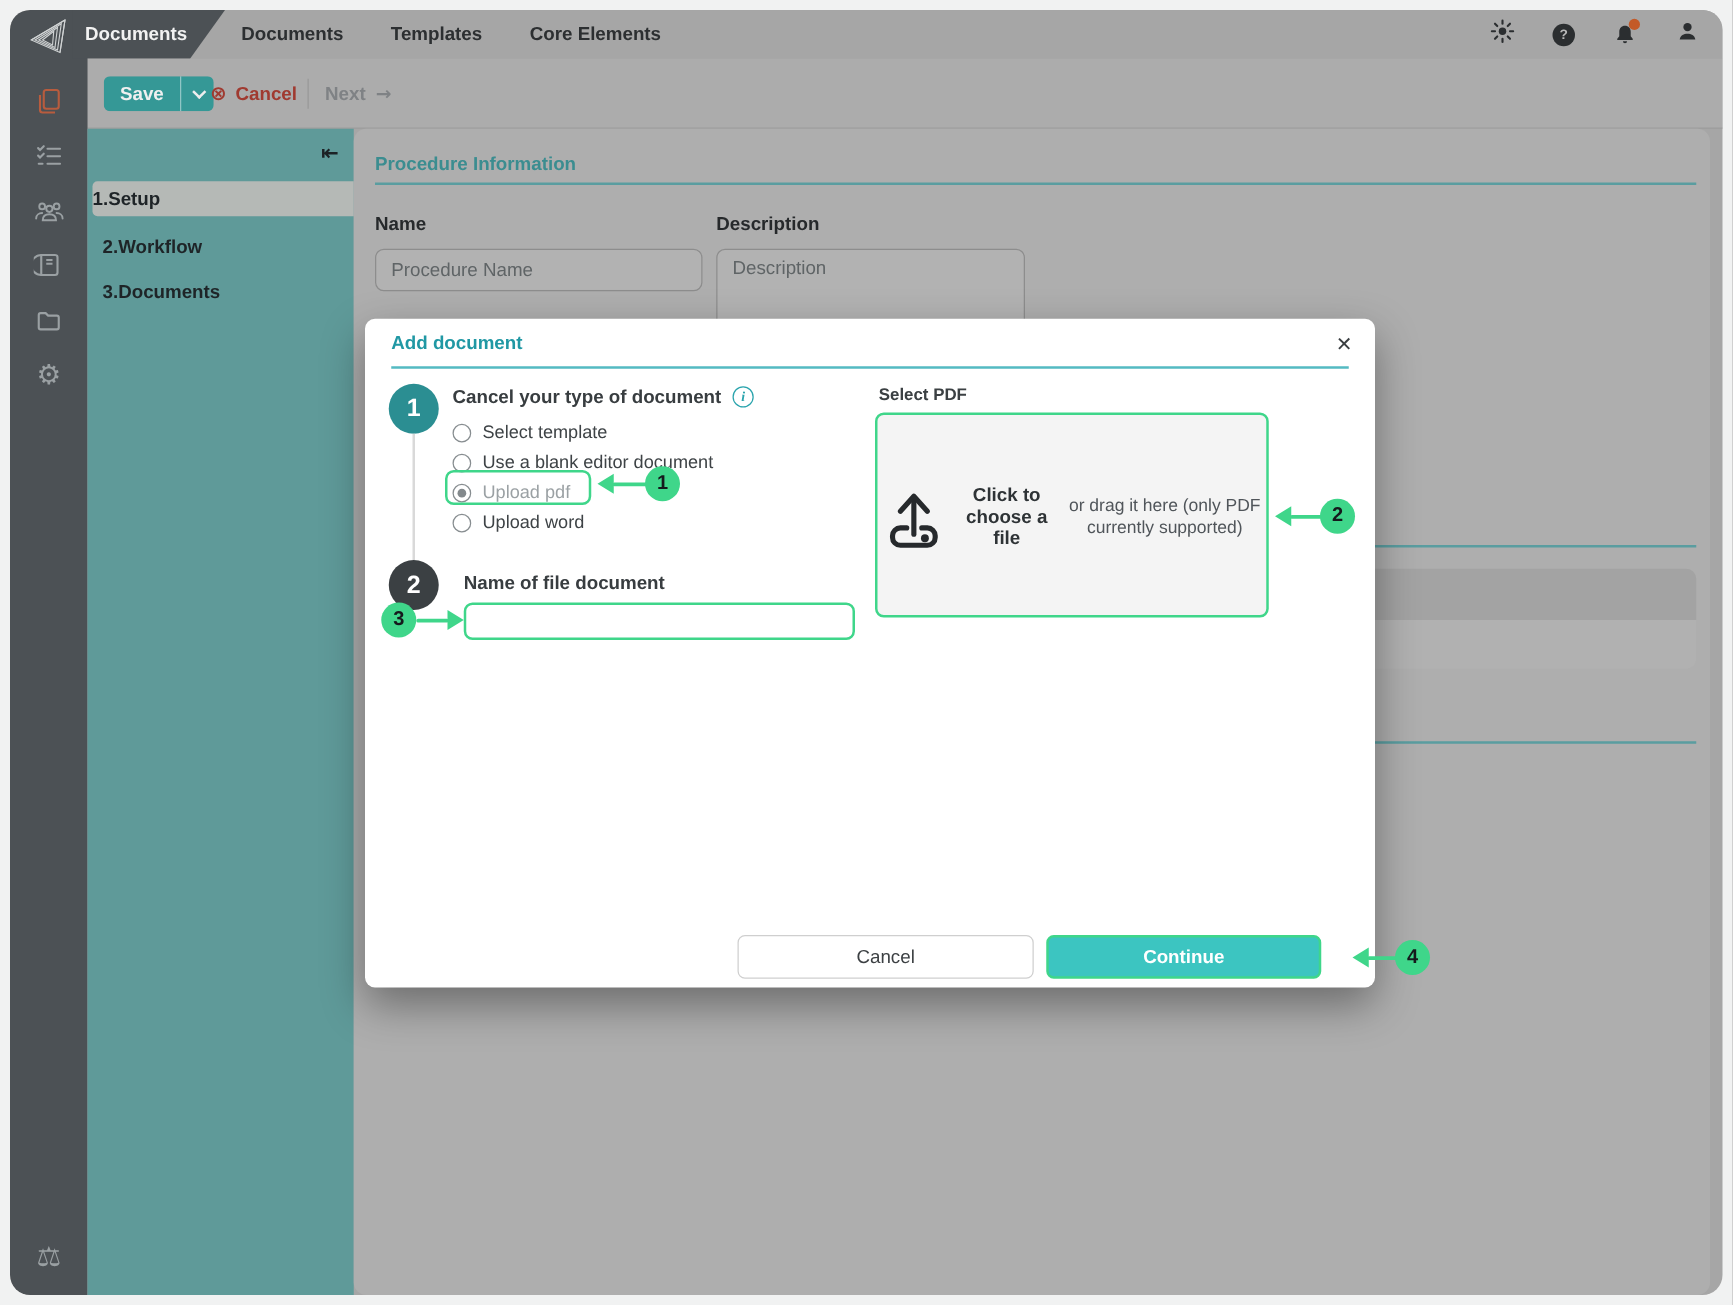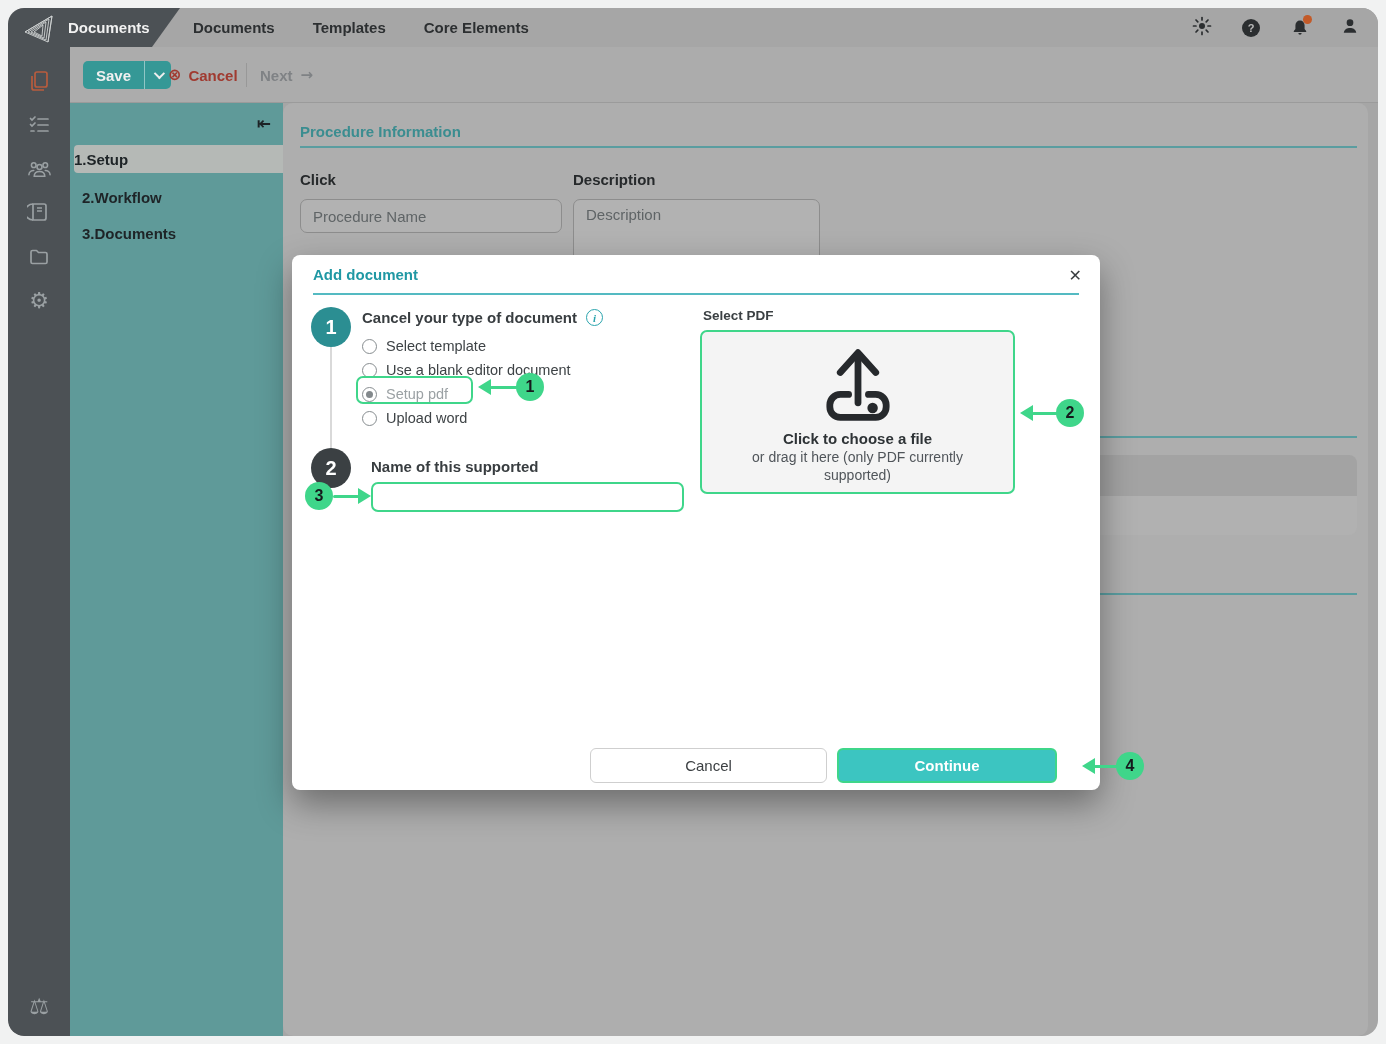--- a/index.html
+++ b/index.html
@@ -125,21 +125,21 @@
   .s2-label { left:79px; top:203px; font-size:15px; font-weight:700; color:#383d40; }
   .s2-input {
     left:79px; top:227px; width:313px; height:30px; background:#fff;
     border:2.5px solid #3fd68a; border-radius:7px; outline:none; padding:0 10px; font-size:14px;
   }
 
   .pdf-label { left:411px; top:53px; font-size:13.5px; font-weight:700; color:#3b4043; }
   .dropzone {
     left:408px; top:75px; width:315px; height:164px; background:#f4f4f4;
     border:2.5px solid #3fd68a; border-radius:7px;
-    display:flex; flex-direction:column; align-items:center; text-align:center;
+    display:flex; align-items:center; text-align:center;
   }
   .dz-cta { font-size:15px; font-weight:700; color:#2e3336; margin-top:2px; }
   .dz-hint { font-size:14px; color:#50555a; width:268px; line-height:1.25; margin-top:2px; }
 
   .modal-btn {
     top:493px; height:35px; display:flex; align-items:center; justify-content:center;
     font-size:15px; border-radius:6px; cursor:default;
   }
   .btn-modal-cancel { left:298px; width:237px; background:#fff; border:1.5px solid #cfcfcf; color:#3c4043; }
   .btn-modal-continue { left:545px; width:220px; background:#3cc5c1; border:2.5px solid #3fd68a; color:#fff; font-weight:700; }
@@ -282,21 +282,21 @@
   <div class="abs steppanel">
     <span class="abs collapse-ic uni">⇤</span>
     <div class="abs step-item active">1.Setup</div>
     <div class="abs step-item plain" style="top:86px;">2.Workflow</div>
     <div class="abs step-item plain" style="top:122px;">3.Documents</div>
   </div>
 
   <div class="abs maincard">
     <div class="abs dim-heading">Procedure Information</div>
     <div class="abs dim-rule" style="top:43px;"></div>
-    <div class="abs dim-label" style="left:17px; top:68px;">Click</div>
+    <div class="abs dim-label" style="left:17px; top:68px;">Name</div>
     <input class="abs dim-input" style="left: 17px; top: 96px; width: 262px; height: 34px;" placeholder="Procedure Name">
     <div class="abs dim-label" style="left:290px; top:68px;">Description</div>
     <textarea class="abs dim-textarea" style="left: 290px; top: 96px; width: 247px; height: 120px;" placeholder="Description"></textarea>
     <div class="abs dim-rule" style="top:333px;"></div>
     <div class="abs bg-table-header"></div>
     <div class="abs bg-table-row"></div>
     <div class="abs dim-rule" style="top:490px;"></div>
   </div>
 
   <div class="abs modal">
@@ -316,32 +316,32 @@
       <div class="radio-row">
         <span class="radio-circle"></span>
         <span class="radio-label">Select template</span>
       </div>
       <div class="radio-row">
         <span class="radio-circle"></span>
         <span class="radio-label">Use a blank editor document</span>
       </div>
       <div class="radio-row checked">
         <span class="radio-circle"></span>
-        <span class="radio-label">Setup pdf</span>
+        <span class="radio-label">Upload pdf</span>
       </div>
       <div class="radio-row">
         <span class="radio-circle"></span>
         <span class="radio-label">Upload word</span>
       </div>
     </div>
 
     <div class="abs hl-box" style="left:64px; top:121px; width:117px; height:28px;"></div>
 
     <div class="abs step-badge dark">2</div>
-    <div class="abs s2-label">Name of this supported</div>
+    <div class="abs s2-label">Name of file document</div>
     <input class="abs s2-input" value="" style="">
 
     <div class="abs pdf-label">Select PDF</div>
     <div class="abs dropzone">
       <svg width="96" height="88" viewBox="0 0 92 84" style="margin-top:8px;">
         <g fill="none" stroke="#26292c" stroke-width="6.5" stroke-linecap="round" stroke-linejoin="round">
           <line x1="46" y1="60" x2="46" y2="14"></line>
           <polyline points="29,31 46,12 63,31"></polyline>
           <path d="M37,52 h-8 a10,10 0 0 0 -10,10 v2 a10,10 0 0 0 10,10 h34 a10,10 0 0 0 10,-10 v-2 a10,10 0 0 0 -10,-10 h-7"></path>
         </g>

